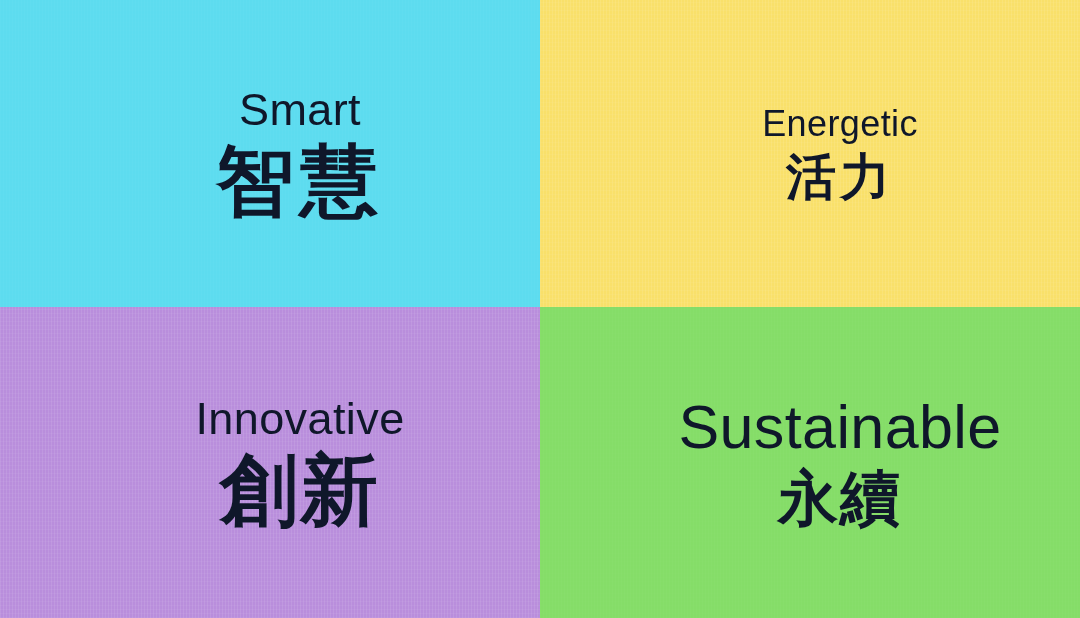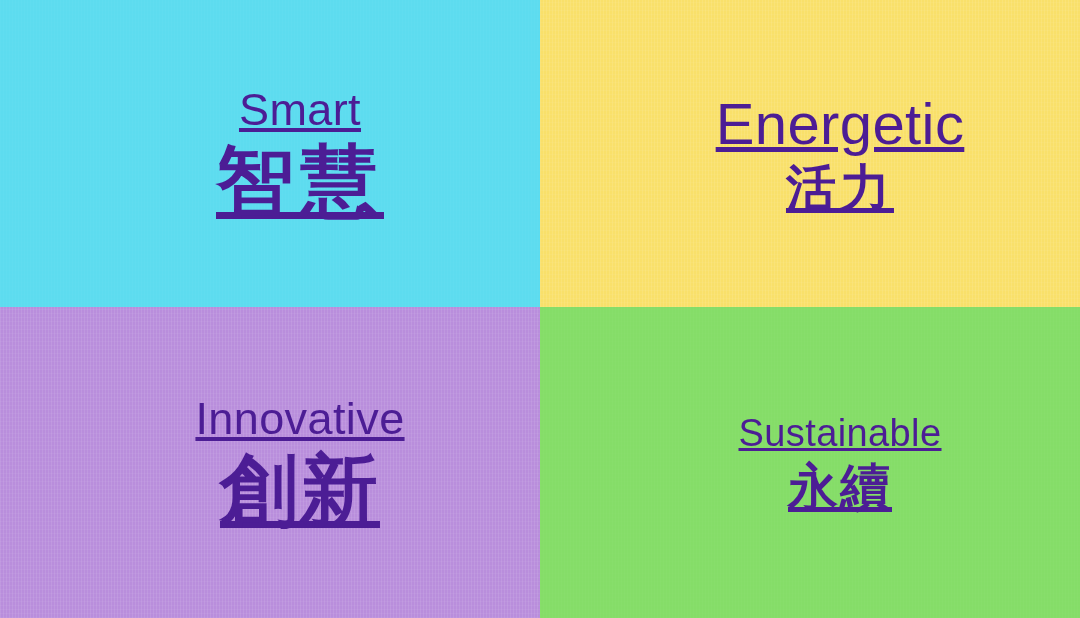--- a/index.html
+++ b/index.html
@@ -73,31 +73,31 @@
     font-size: 76px;
     letter-spacing: 2px;
     margin-top: 10px;
     white-space: nowrap;
     text-align: center;
   }
 
   
   .q-smart .label-en       { font-size: 45px; }
   .q-smart .label-cjk      { font-size: 78px; letter-spacing: 6px; }
-  .q-energetic .label-en   { font-size: 58px; }
+  .q-energetic .label-en   { font-size: 36px; }
   .q-energetic .label-cjk  { font-size: 50px; letter-spacing: 4px; }
   .q-innovative .label-en  { font-size: 45px; }
   .q-innovative .label-cjk { font-size: 78px; letter-spacing: 2px; }
-  .q-sustainable .label-en { font-size: 38px; }
-  .q-sustainable .label-cjk{ font-size: 50px; letter-spacing: 2px; }
+  .q-sustainable .label-en { font-size: 61px; }
+  .q-sustainable .label-cjk{ font-size: 60px; letter-spacing: 2px; }
 </style>
 </head>
 <body>
 
-<div id="poster" style="color: #4c1d95; text-decoration: underline;">
+<div id="poster" style="color: #0f172a;">
 
   <div class="quadrant q-smart flat" style="background-color: rgb(93, 220, 239);">
     <div class="noise"></div>
     <div class="text-block">
       <div class="label-en">Smart</div>
       <div class="label-cjk">智慧</div>
     </div>
   </div>
 
   <div class="quadrant q-energetic" style="background-color: rgb(249, 224, 106);">

